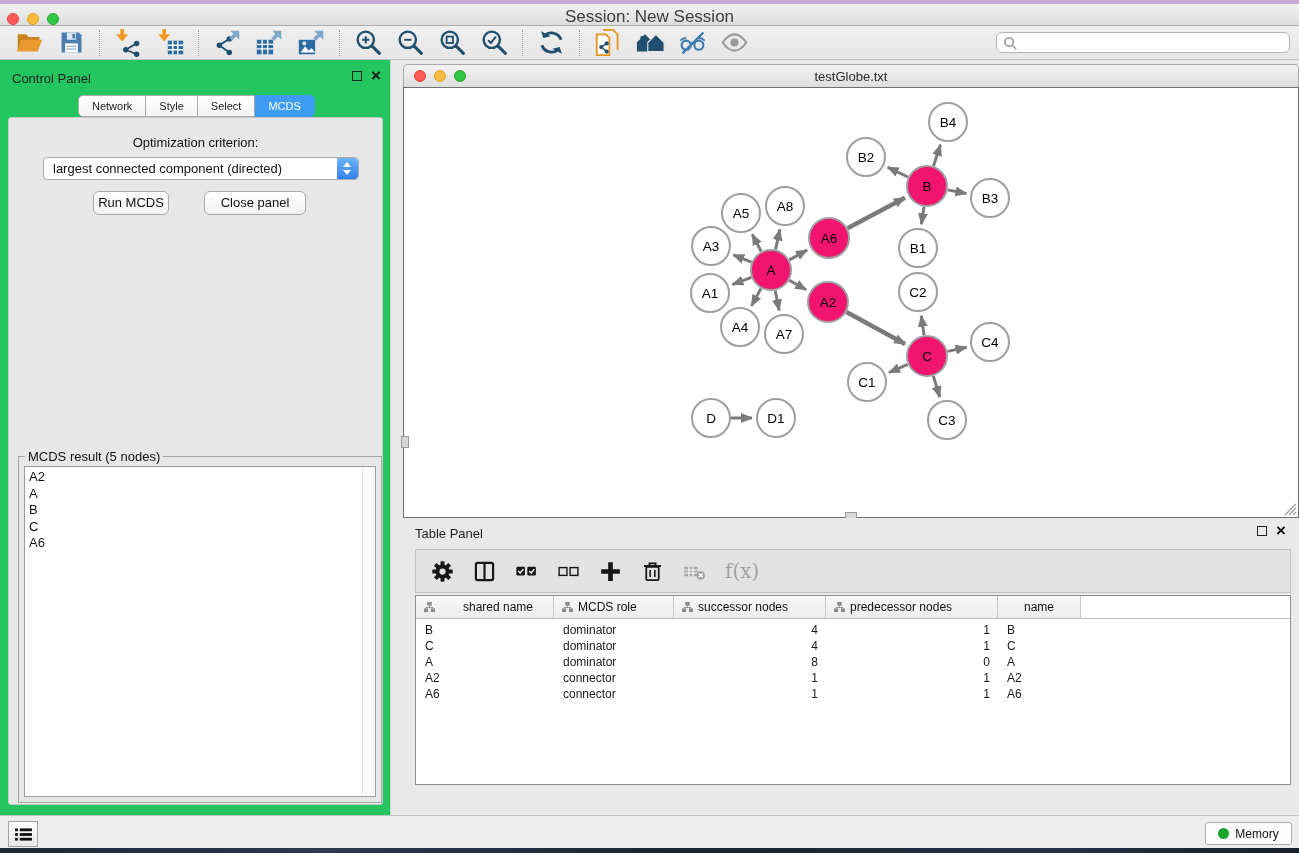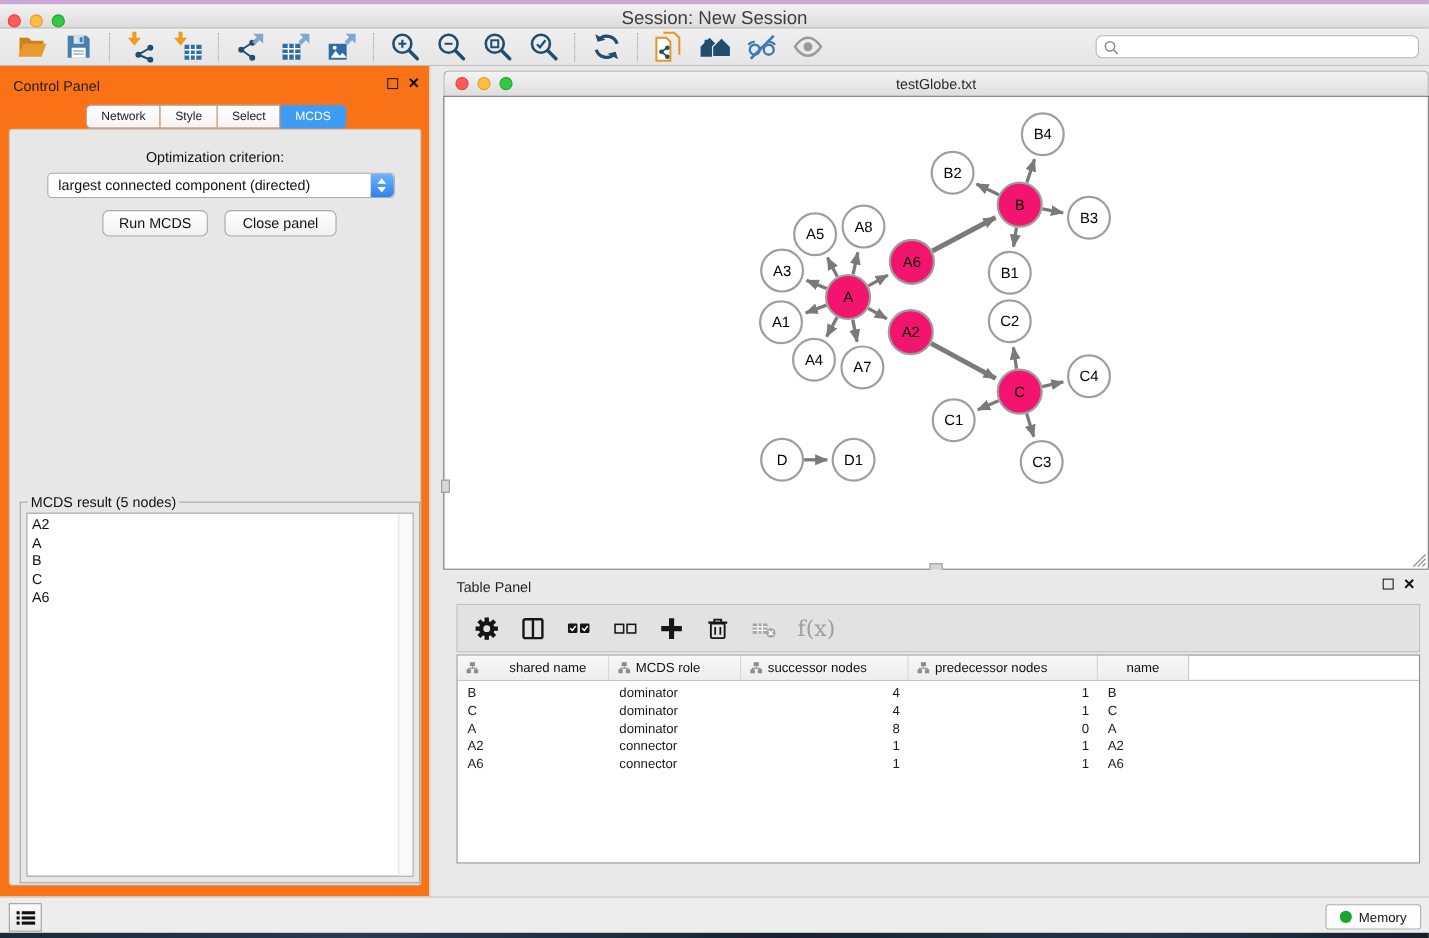--- a/index.html
+++ b/index.html
@@ -46,21 +46,21 @@
   }
   #toolbar-search svg { position:absolute; left:6px; top:3px; width:15px; height:15px; }
   #toolbar-search input {
     position:absolute; left:24px; top:1px; width:264px; height:17px;
     border:none; outline:none; font-size:12px; background:transparent;
   }
 
   
   #control-panel {
     position:absolute; left:0; top:60px; width:391px; height:755px;
-    border-right:1px solid #D2D2D2; background:#f97316;
+    border-right:1px solid #D2D2D2; background:#22c55e;
   }
   .panel-title { position:absolute; left:12px; top:11px; font-size:13px; color:#1F1F1F; }
   .panel-btns { position:absolute; right:9px; top:10px; display:flex; align-items:center; gap:9px; }
   .float-btn { width:10px; height:10px; border:1.6px solid #222; display:inline-block; }
   .close-btn { font-size:17px; font-weight:bold; color:#111; line-height:12px; }
 
   .seg-tabs { display:flex; height:22px; }
   .seg-tab {
     height:22px; line-height:20px; padding:0 13px; font-size:11px;
     background:linear-gradient(#FFFFFF,#F4F4F4); border:1px solid #ABABAB; border-left:none;
@@ -88,21 +88,21 @@
   }
   .spin-up, .spin-dn { position:absolute; left:6px; width:0; height:0;
     border-left:4.5px solid transparent; border-right:4.5px solid transparent; }
   .spin-up { top:4px; border-bottom:5px solid #fff; }
   .spin-dn { bottom:4px; border-top:5px solid #fff; }
 
   .cp-btn {
     position:absolute; height:24px; line-height:22px; text-align:center; font-size:13px;
     background:linear-gradient(#FFFFFF,#F1F1F1); border:1px solid #ABABAB; border-radius:6px; color:#111;
   }
-  #btn-run   { left:84px;  top:73px; width:96px; }
+  #btn-run   { left:84px;  top:73px; width:76px; }
   #btn-close { left:195px; top:73px; width:102px; }
 
   #result-group {
     position:absolute; left:9px; top:338px; width:364px; height:347px;
     border:1px solid #A5A5A5;
   }
   #result-legend {
     position:absolute; left:6px; top:-8px; padding:0 3px; font-size:13px;
     background:#E7E7E7; color:#111;
   }

